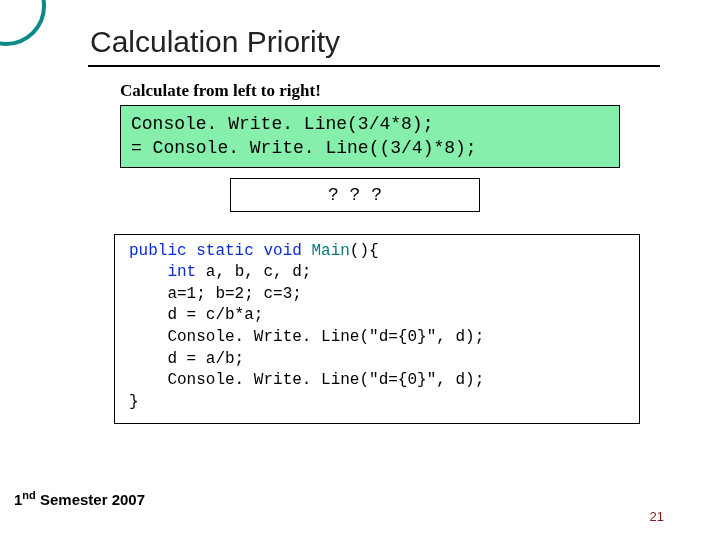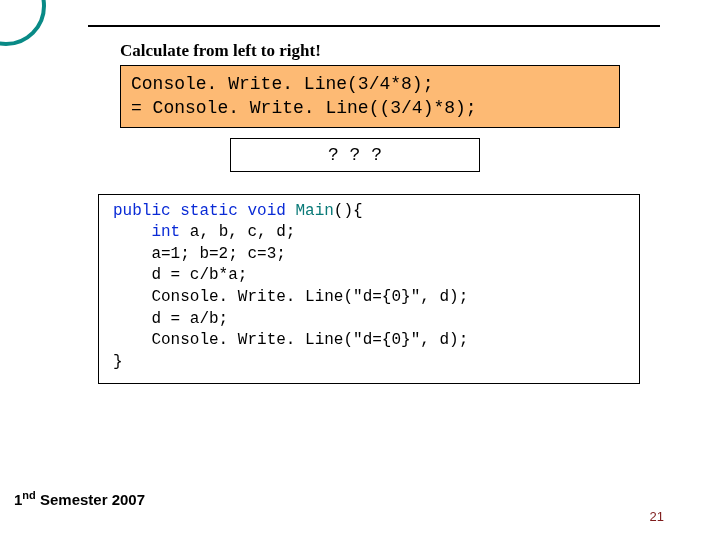--- a/index.html
+++ b/index.html
@@ -29,21 +29,21 @@
   }
   .subtitle {
     font-family: Liberation Serif, serif;
     font-weight: bold;
     font-size: 17px;
     color: #000;
     margin: 0 0 4px 30px;
   }
   .code-box {
     border: 1px solid #000;
-    background: #fdba74;
+    background: #86efac;
     margin: 0 40px 0 30px;
     padding: 6px 10px;
     font-family: "Courier New", Courier, monospace;
     font-size: 18px;
     line-height: 1.35;
     color: #000;
   }
   .qbox {
     border: 1px solid #000;
     background: #fff;
@@ -51,21 +51,21 @@
     width: 250px;
     padding: 6px 10px;
     font-family: "Courier New", Courier, monospace;
     font-size: 18px;
     text-align: center;
     color: #000;
   }
   .code-box2 {
     border: 1px solid #000;
     background: #fff;
-    margin: 22px 20px 0 8px;
+    margin: 22px 20px 0 24px;
     padding: 6px 14px 10px 14px;
     font-family: "Courier New", Courier, monospace;
     font-size: 16px;
     line-height: 1.35;
     color: #000;
     white-space: pre;
   }
   .kw { color: #0a2bd6; }
   .cls { color: #0a7a78; }
   .ft-left {
@@ -97,20 +97,21 @@
     background: transparent;
   }
 </style>
 </head>
 <body>
 
 <div class="circle"></div>
 
 <div class="slide">
 
+  <h1 class="title">Calculation Priority</h1>
   <div class="title-underline"></div>
 
   <div class="subtitle">Calculate from left to right!</div>
 
   <div class="code-box">
     <div>  Console. Write. Line(3/4*8);</div>
     <div>= Console. Write. Line((3/4)*8);</div>
   </div>
 
   <div class="qbox">? ? ?</div>

